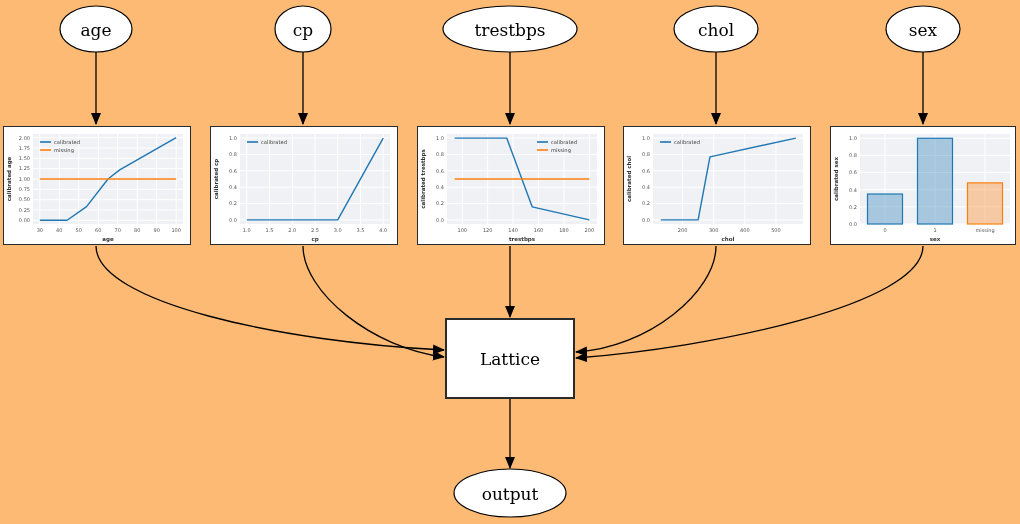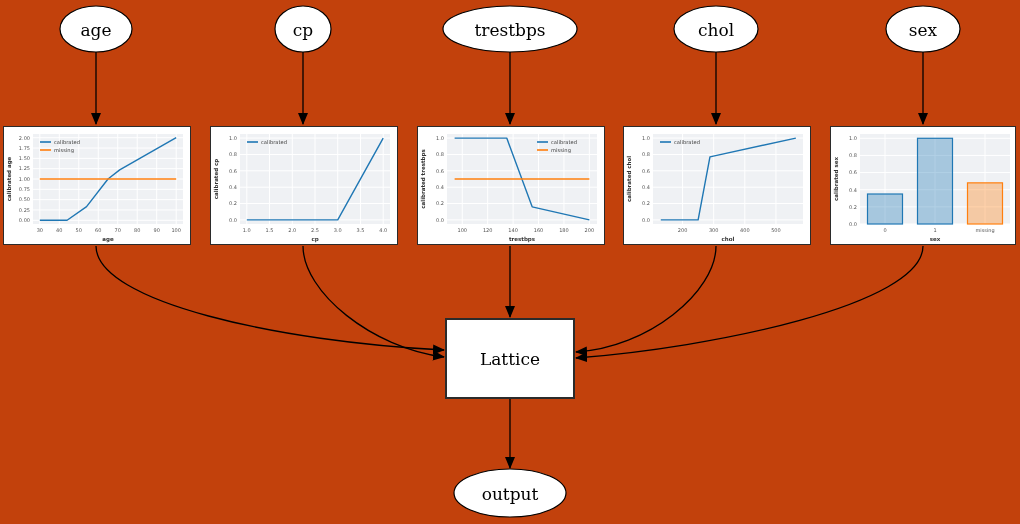--- a/index.html
+++ b/index.html
@@ -1,16 +1,16 @@
 <!DOCTYPE html>
 <html><head>
 <meta charset="utf-8">
 <style>
   html,body{margin:0;padding:0;background:#ffffff;}
-  #canvas{position:relative;width:1020px;height:524px;background:#c2410c;overflow:hidden;
+  #canvas{position:relative;width:1020px;height:524px;background:#fdba74;overflow:hidden;
           font-family:"DejaVu Sans",sans-serif;text-align:right;}
   #graph-svg{position:absolute;left:0;top:0;}
   .node-ellipse{fill:#ffffff;stroke:#000000;stroke-width:1.2;}
   .node-label{font-family:"DejaVu Serif","Liberation Serif",serif;font-size:17px;fill:#000;
               text-anchor:middle;dominant-baseline:middle;}
   .edge{fill:none;stroke:#000000;stroke-width:1.3;}
   .lattice-rect{fill:#ffffff;stroke:#2b2b2b;stroke-width:2;}
   .panel{position:absolute;top:126px;width:188px;height:119px;border:1px solid #2b2b2b;
          background:#ffffff;box-sizing:border-box;}
   .chart-svg{display:block;margin:1px 0 0 1px;}

